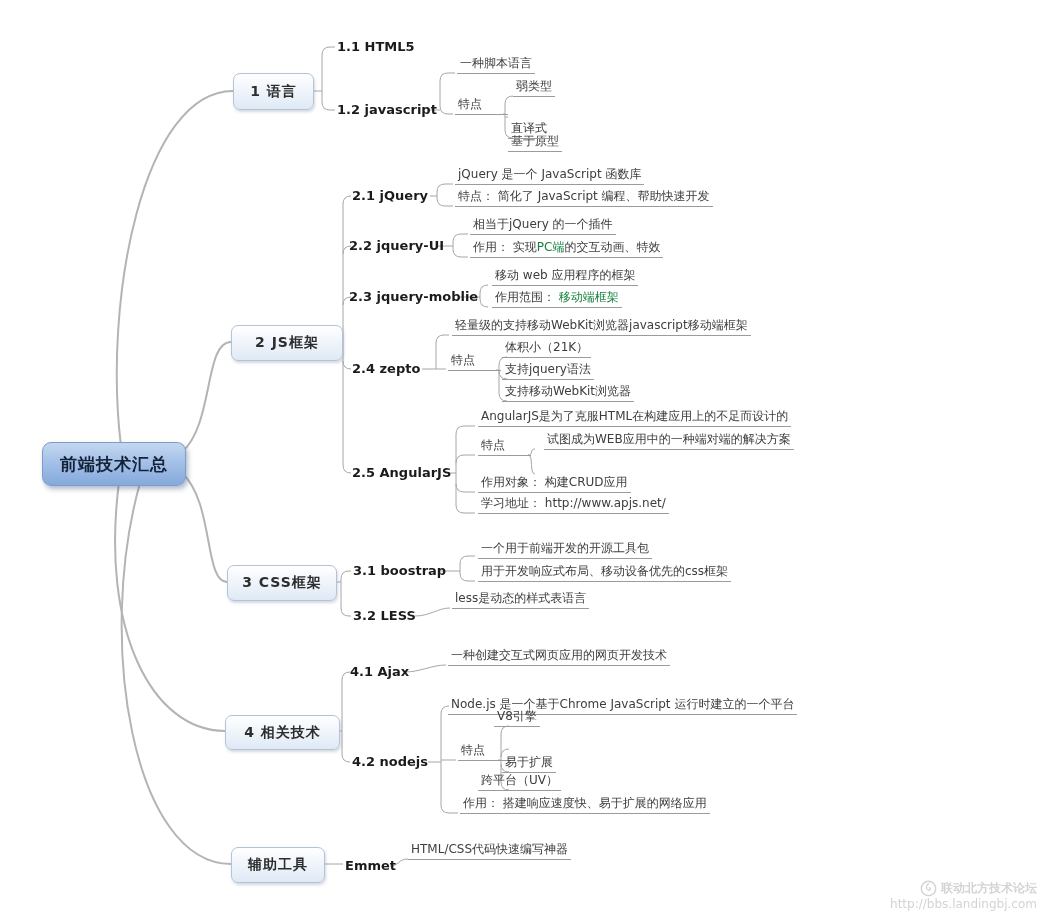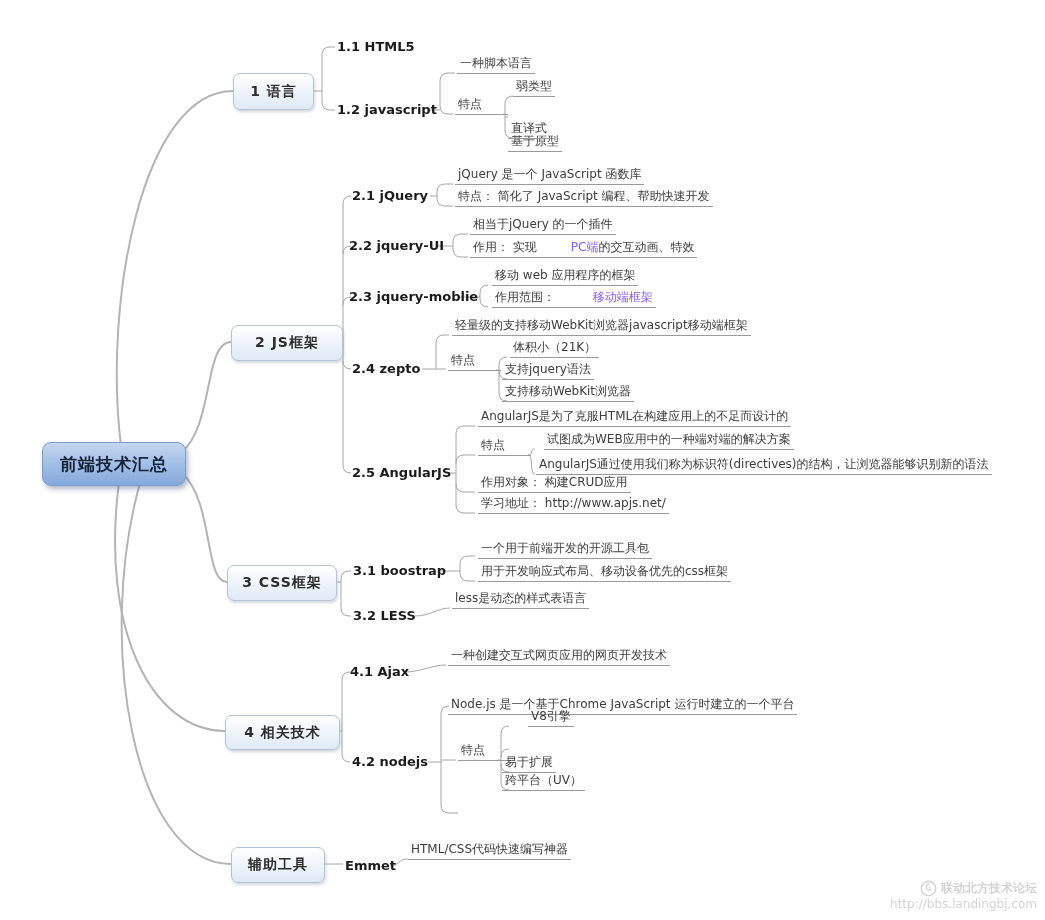--- a/index.html
+++ b/index.html
@@ -25,21 +25,21 @@
   }
   .blabel{
     position:absolute;font-weight:bold;font-size:13px;color:#1b1b1b;
     white-space:nowrap;line-height:18px;
   }
   .leaf{
     position:absolute;font-size:12px;color:#3d3d3d;white-space:nowrap;
     line-height:16px;padding:0 3px 2px 3px;border-bottom:1px solid #9b9b9b;
   }
   .w-ext{padding-right:26px;text-align:right;}
-  .red{color:#8b5cf6;padding-left:34px;}
+  .red{color:#15803d;}
   .wm{
     position:absolute;right:8px;bottom:8px;text-align:right;color:#d3d3d3;
     font-size:12px;line-height:15px;
   }
   .wm-top{display:flex;align-items:center;justify-content:flex-end;gap:4px;font-weight:bold;}
   .wm svg{display:block;}
 </style>
 </head>
 <body>
 
@@ -102,46 +102,46 @@
   <div class="leaf" style="left:470px;top:216px;">相当于jQuery 的一个插件</div>
   <div class="leaf" style="left:470px;top:239px;"><span>作用： 实现</span><span class="red">PC端</span><span>的交互动画、特效</span></div>
 
   <div class="blabel" style="left:349px;top:288px;">2.3 jquery-moblie</div>
   <div class="leaf" style="left:492px;top:267px;">移动 web 应用程序的框架</div>
   <div class="leaf" style="left:492px;top:289px;"><span>作用范围： </span><span class="red">移动端框架</span><span></span></div>
 
   <div class="blabel" style="left:352px;top:360px;">2.4  zepto</div>
   <div class="leaf" style="left:452px;top:317px;">轻量级的支持移动WebKit浏览器javascript移动端框架</div>
   <div class="leaf w-ext" style="left:448px;top:352px;">特点</div>
-  <div class="leaf" style="left:502px;top:339px;margin-left:8px;">体积小（21K）</div>
+  <div class="leaf" style="left:502px;top:339px;">体积小（21K）</div>
   <div class="leaf" style="left:502px;top:361px;">支持jquery语法</div>
   <div class="leaf" style="left:502px;top:383px;">支持移动WebKit浏览器</div>
 
   <div class="blabel" style="left:352px;top:464px;">2.5  AngularJS</div>
   <div class="leaf" style="left:478px;top:408px;">AngularJS是为了克服HTML在构建应用上的不足而设计的</div>
   <div class="leaf w-ext" style="left:478px;top:437px;">特点</div>
   <div class="leaf" style="left:544px;top:431px;">试图成为WEB应用中的一种端对端的解决方案</div>
-  <div class="leaf" style="left:536px;top:456px;">AngularJS通过使用我们称为标识符(directives)的结构，让浏览器能够识别新的语法</div>
   <div class="leaf" style="left:478px;top:474px;">作用对象： 构建CRUD应用</div>
   <div class="leaf" style="left:478px;top:495px;">学习地址： http://www.apjs.net/</div>
 
   <div class="blabel" style="left:353px;top:562px;">3.1 boostrap</div>
   <div class="leaf" style="left:478px;top:540px;">一个用于前端开发的开源工具包</div>
   <div class="leaf" style="left:478px;top:563px;">用于开发响应式布局、移动设备优先的css框架</div>
   <div class="blabel" style="left:353px;top:607px;">3.2 LESS</div>
   <div class="leaf" style="left:452px;top:590px;">less是动态的样式表语言</div>
 
   <div class="blabel" style="left:350px;top:663px;">4.1 Ajax</div>
   <div class="leaf" style="left:448px;top:647px;">一种创建交互式网页应用的网页开发技术</div>
   <div class="blabel" style="left:352px;top:753px;">4.2  nodejs</div>
   <div class="leaf" style="left:448px;top:696px;">Node.js 是一个基于Chrome JavaScript 运行时建立的一个平台</div>
   <div class="leaf w-ext" style="left:458px;top:742px;">特点</div>
-  <div class="leaf" style="left:528px;top:708px;">V8引擎</div>
+  <div class="leaf" style="left:494px;top:708px;">V8引擎</div>
   <div class="leaf" style="left:502px;top:754px;">易于扩展</div>
-  <div class="leaf" style="left:502px;top:772px;">跨平台（UV）</div>
+  <div class="leaf" style="left:478px;top:772px;">跨平台（UV）</div>
+  <div class="leaf" style="left:460px;top:795px;">作用： 搭建响应速度快、易于扩展的网络应用</div>
 
   <div class="blabel" style="left:345px;top:857px;">Emmet</div>
   <div class="leaf" style="left:408px;top:841px;">HTML/CSS代码快速编写神器</div>
 
   <div class="wm">
     <div class="wm-top">
       <span>
         <svg width="17" height="17" viewBox="0 0 17 17">
           <circle cx="8.5" cy="8.5" r="7.2" fill="none" stroke="#d3d3d3" stroke-width="1.4"></circle>
           <path d="M8.5 3.5 C5.8 5.6 5.8 9.4 8.5 10.2 C10.6 10.8 11.2 8.2 9.4 7.6" fill="none" stroke="#d3d3d3" stroke-width="1.3" stroke-linecap="round"></path>

